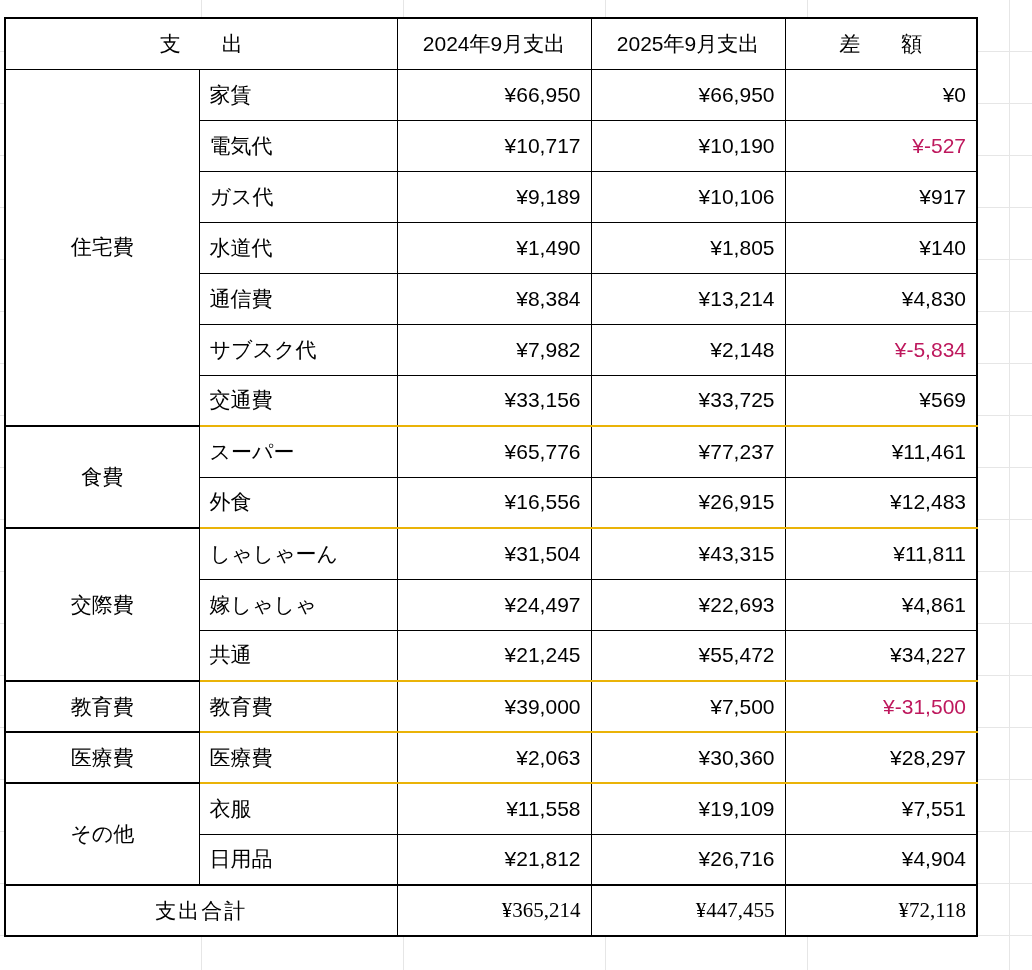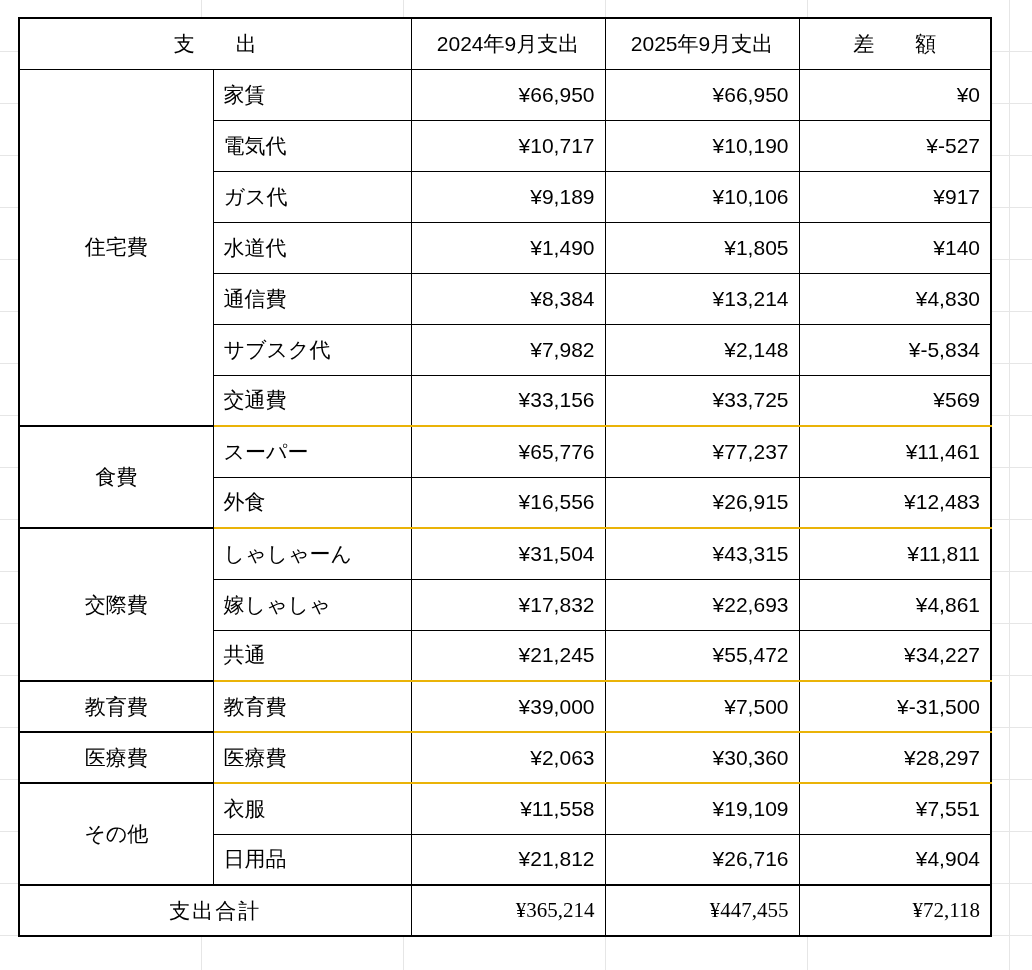--- a/index.html
+++ b/index.html
@@ -21,21 +21,21 @@
     inset: 0;
     background-image:
       linear-gradient(to right, #e6e6e6 1px, transparent 1px),
       linear-gradient(to bottom, #e6e6e6 1px, transparent 1px);
     background-size: 202px 52px;
     background-position: -1px -1px;
   }
 
   .table-wrap {
     position: absolute;
-    left: 18px;
+    left: 4px;
     top: 17px;
     width: 804px;
   }
 
   table.budget {
     border-collapse: collapse;
     table-layout: fixed;
     width: 972px;
     background: #ffffff;
   }
@@ -79,21 +79,21 @@
     text-align: left;
     font-size: 22px;
   }
 
   td.num {
     text-align: right;
     font-size: 22px;
   }
 
   td.neg {
-    color: #000000;
+    color: #be185d;
   }
 
   
   tr.block-start > td {
     border-top: 2px solid #eab308;
   }
   thead tr > td {
     border: 1px solid #000000;
   }
 
@@ -198,21 +198,21 @@
         </tr>
         <tr class="block-start">
           <td class="group" rowspan="3" style="border-top: 2px solid rgb(0, 0, 0);">交際費</td>
           <td class="item">しゃしゃーん</td>
           <td class="num">¥31,504</td>
           <td class="num">¥43,315</td>
           <td class="num">¥11,811</td>
         </tr>
         <tr>
           <td class="item">嫁しゃしゃ</td>
-          <td class="num">¥17,832</td>
+          <td class="num">¥24,497</td>
           <td class="num">¥22,693</td>
           <td class="num">¥4,861</td>
         </tr>
         <tr>
           <td class="item">共通</td>
           <td class="num">¥21,245</td>
           <td class="num">¥55,472</td>
           <td class="num">¥34,227</td>
         </tr>
         <tr class="block-start">

